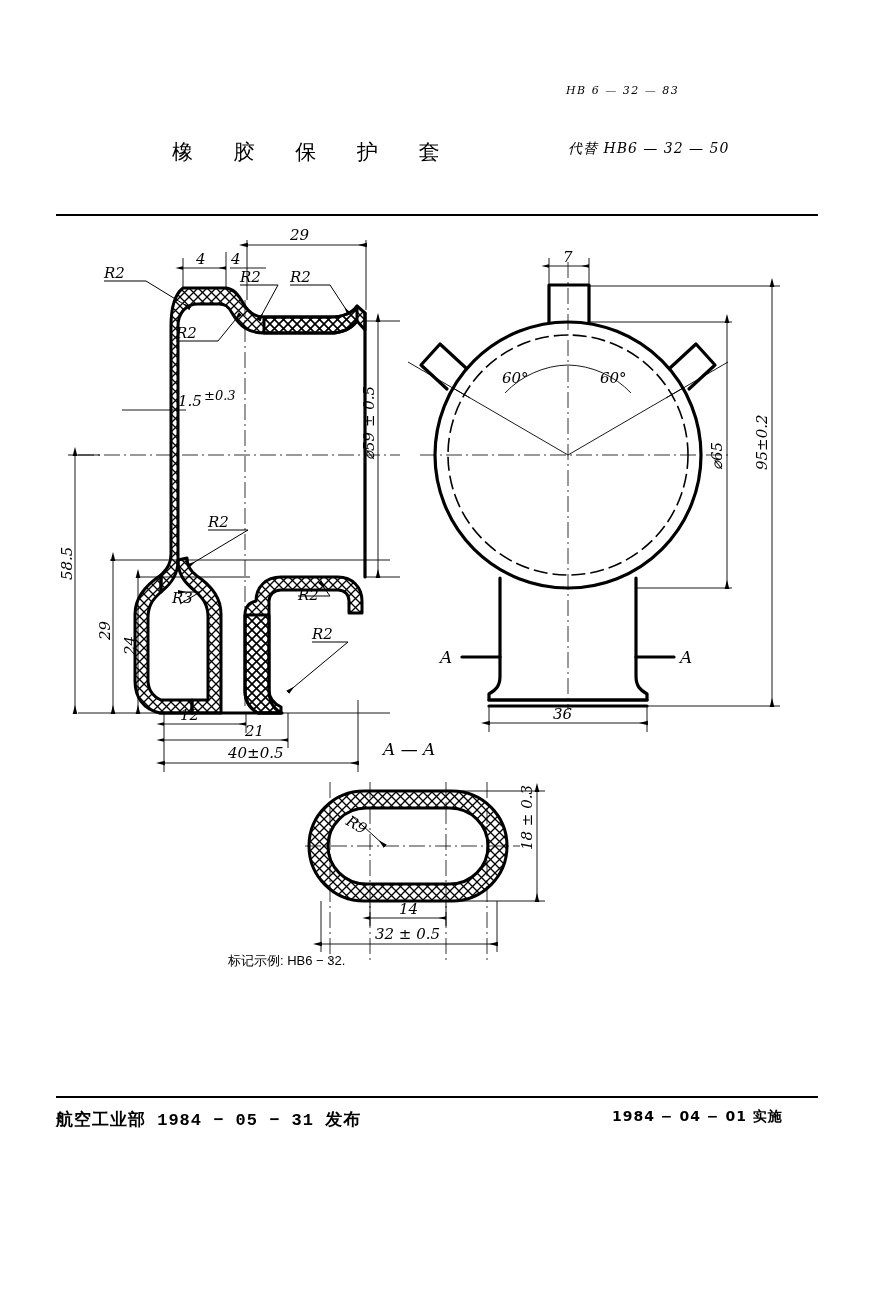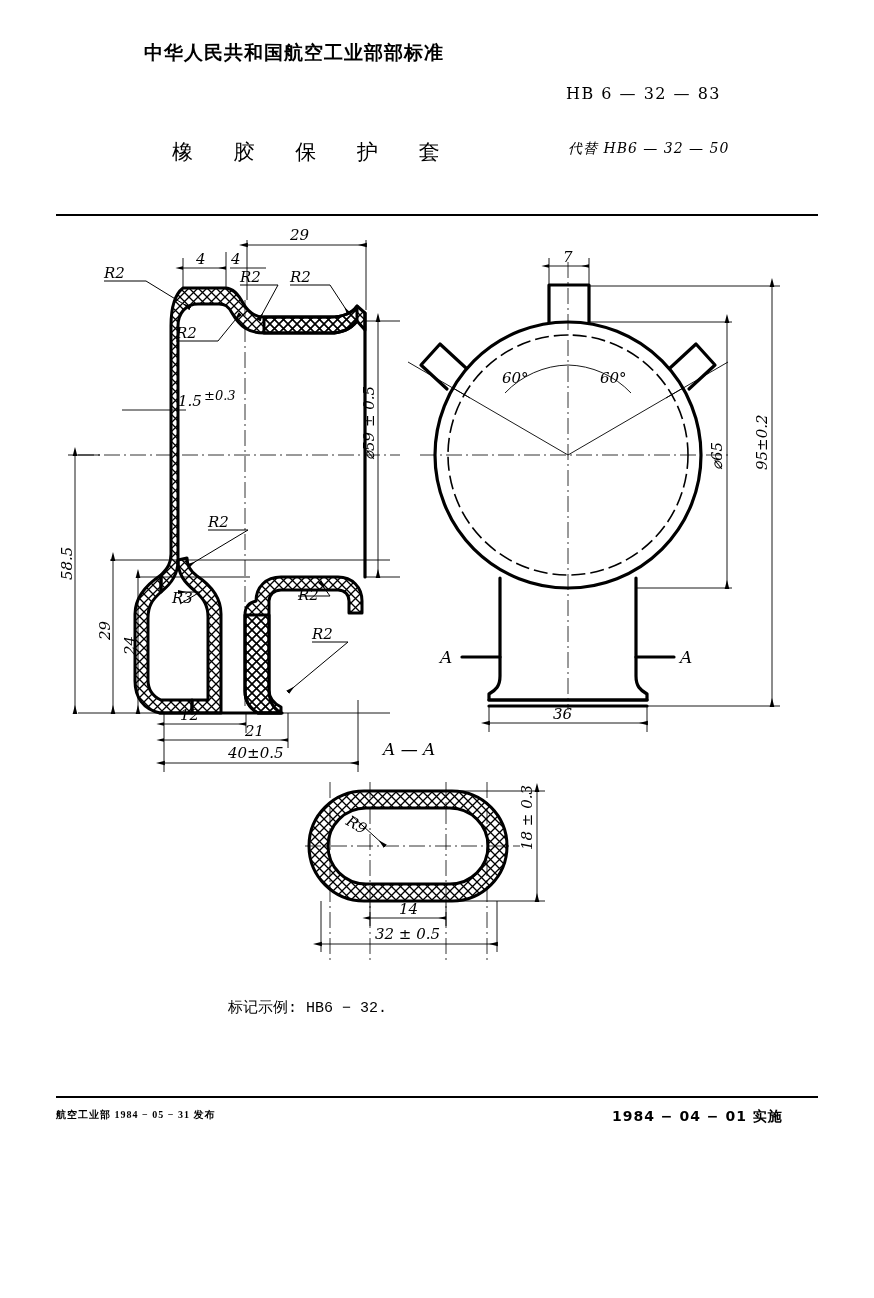--- a/index.html
+++ b/index.html
@@ -12,22 +12,22 @@
   .page{position:absolute;left:0;top:0;width:874px;height:1298px;}
 
   
   .hdr-title{
     position:absolute;left:144px;top:40px;
     font-size:19px;font-weight:bold;letter-spacing:1px;
     font-family:"DejaVu Sans",sans-serif;white-space:nowrap;
   }
   .hdr-code{
     position:absolute;left:566px;top:84px;
-    font-size:16px;letter-spacing:1.5px;white-space:nowrap;
-    font-family:"DejaVu Serif",serif;
+    font-size:11px;letter-spacing:1.5px;white-space:nowrap;
+    font-family:"DejaVu Serif",serif;font-style:italic;
   }
   .hdr-name{
     position:absolute;left:172px;top:138px;
     font-size:21px;font-weight:normal;letter-spacing:17px;white-space:nowrap;
     font-family:"DejaVu Sans",sans-serif;
   }
   .hdr-replace{
     position:absolute;left:568px;top:140px;
     font-size:14px;letter-spacing:1px;white-space:nowrap;
     font-family:"DejaVu Serif",serif;font-style:italic;
@@ -36,32 +36,32 @@
     position:absolute;left:56px;top:214px;width:762px;height:0;
     border-top:2.5px solid #000;
   }
   .rule-bot{
     position:absolute;left:56px;top:1096px;width:762px;height:0;
     border-top:2.5px solid #000;
   }
 
   
   .ft-left{
-    position:absolute;left:56px;top:1108px;font-size:10px;white-space:nowrap;
-    font-family:Liberation Serif, serif;font-weight:bold;letter-spacing:1px;
+    position:absolute;left:56px;top:1108px;font-size:17px;white-space:nowrap;
+    font-family:Liberation Mono, monospace;font-weight:bold;letter-spacing:1px;
   }
   .ft-right{
     position:absolute;left:612px;top:1108px;font-size:14px;white-space:nowrap;
     font-family:"DejaVu Sans",sans-serif;font-weight:bold;letter-spacing:1px;
   }
 
   
   .mark-note{
-    position:absolute;left:228px;top:998px;font-size:15px;white-space:nowrap;
-    font-family:Liberation Mono, monospace;
+    position:absolute;left:228px;top:952px;font-size:13px;white-space:nowrap;
+    font-family:Liberation Sans, sans-serif;
   }
 
   
   svg.draw{position:absolute;left:0;top:0;width:874px;height:1298px;overflow:visible;}
   .o   {fill:none;stroke:#000;stroke-width:3.2;stroke-linejoin:round;stroke-linecap:round;}
   .thin{fill:none;stroke:#000;stroke-width:0.9;}
   .dim {fill:none;stroke:#000;stroke-width:0.9;}
   .cl  {fill:none;stroke:#000;stroke-width:0.8;stroke-dasharray:16 4 2 4;}
   .hid {fill:none;stroke:#000;stroke-width:1.6;stroke-dasharray:14 5;}
   .lead{fill:none;stroke:#000;stroke-width:1.0;}
@@ -72,21 +72,20 @@
   text.dimtxt.sm{font-size:13px;}
   text.lbl{
     font-family:"DejaVu Serif",serif;font-style:italic;font-size:17px;fill:#000;
   }
 </style>
 </head>
 <body>
 
 <div class="page">
 
-  <div class="hdr-title">中华人民共和国航空工业部部标准</div>
   <div class="hdr-code">HB 6 — 32 — 83</div>
   <div class="hdr-name">橡 胶 保 护 套</div>
   <div class="hdr-replace">代替 HB6 — 32 — 50</div>
 
   <div class="rule-top"></div>
   <div class="rule-bot"></div>
 
   <div class="mark-note">标记示例: HB6 − 32.</div>
 
   <div class="ft-left">航空工业部 1984 − 05 − 31  发布</div>

